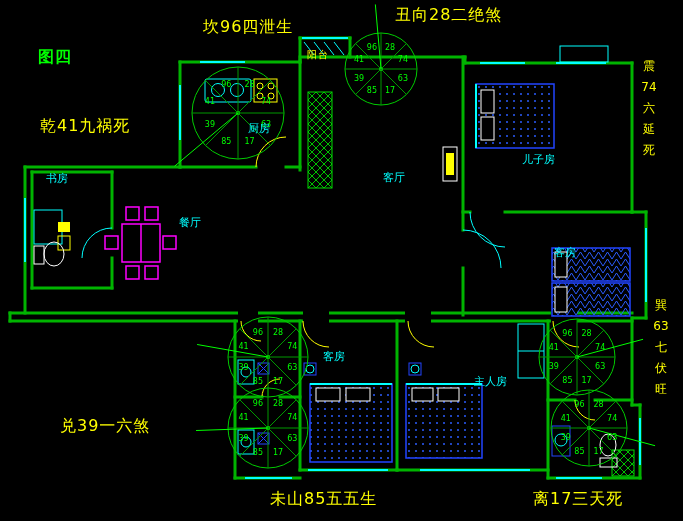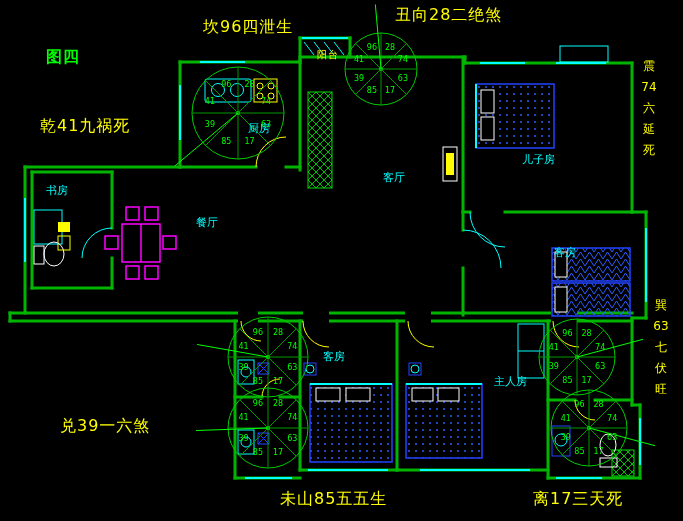--- a/index.html
+++ b/index.html
@@ -2,21 +2,21 @@
 <html><head>
 <meta charset="utf-8">
 <style>
   html,body{margin:0;padding:0;background:#000;}
   #canvas{position:relative;width:683px;height:521px;background:#000;overflow:hidden;
           font-family:"DejaVu Sans",sans-serif;}
   #plan-svg{position:absolute;left:0;top:0;}
   .lbl{position:absolute;white-space:nowrap;font-size:16px;letter-spacing:1px;}
   .y{color:#ffff00;}
   .c{color:#00ffff;font-size:11px;letter-spacing:0;}
-  .g{color:#00ff00;font-weight:bold;margin-left:8px;}
+  .g{color:#00ff00;font-weight:bold;}
   .vlbl{position:absolute;width:24px;text-align:center;color:#ffff00;font-size:12px;line-height:21px;}
   .vlbl span{display:block;}
 </style>
 </head>
 <body>
 
 <div id="canvas">
 
 <svg id="plan-svg" width="683" height="521" viewBox="0 0 683 521">
   <defs>
@@ -365,41 +365,41 @@
         </g>
       </g>
 </svg>
 
 <div class="lbl g" style="left:38px;top:47px">图四</div>
 
 <div class="lbl y" style="left:203px;top:17px">坎96四泄生</div>
 <div class="lbl y" style="left:395px;top:5px">丑向28二绝煞</div>
 <div class="lbl y" style="left:40px;top:116px">乾41九祸死</div>
 <div class="lbl y" style="left:60px;top:416px">兑39一六煞</div>
-<div class="lbl y" style="left:280px;top:489px">未山85五五生</div>
+<div class="lbl y" style="left:270px;top:489px">未山85五五生</div>
 <div class="lbl y" style="left:533px;top:489px">离17三天死</div>
 
 <div class="vlbl" style="left:637px;top:56px">
   <span>震</span>
   <span>74</span>
   <span>六</span>
   <span>延</span>
   <span>死</span>
 </div>
 <div class="vlbl" style="left:649px;top:295px">
   <span>巽</span>
   <span>63</span>
   <span>七</span>
   <span>伏</span>
   <span>旺</span>
 </div>
 
 <div class="lbl c" style="left:248px;top:121px">厨房</div>
-<div class="lbl y" style="left:317px;top:48px;font-size:10px">阳台</div>
+<div class="lbl y" style="left:307px;top:48px;font-size:10px">阳台</div>
 <div class="lbl c" style="left:383px;top:170px">客厅</div>
-<div class="lbl c" style="left:46px;top:183px">书房</div>
-<div class="lbl c" style="left:196px;top:215px">餐厅</div>
+<div class="lbl c" style="left:46px;top:171px">书房</div>
+<div class="lbl c" style="left:179px;top:215px">餐厅</div>
 <div class="lbl c" style="left:522px;top:152px">儿子房</div>
 <div class="lbl c" style="left:554px;top:245px">客房</div>
 <div class="lbl c" style="left:323px;top:349px">客房</div>
-<div class="lbl c" style="left:494px;top:374px">主人房</div>
+<div class="lbl c" style="left:474px;top:374px">主人房</div>
 
 </div>
 
 </body></html>

